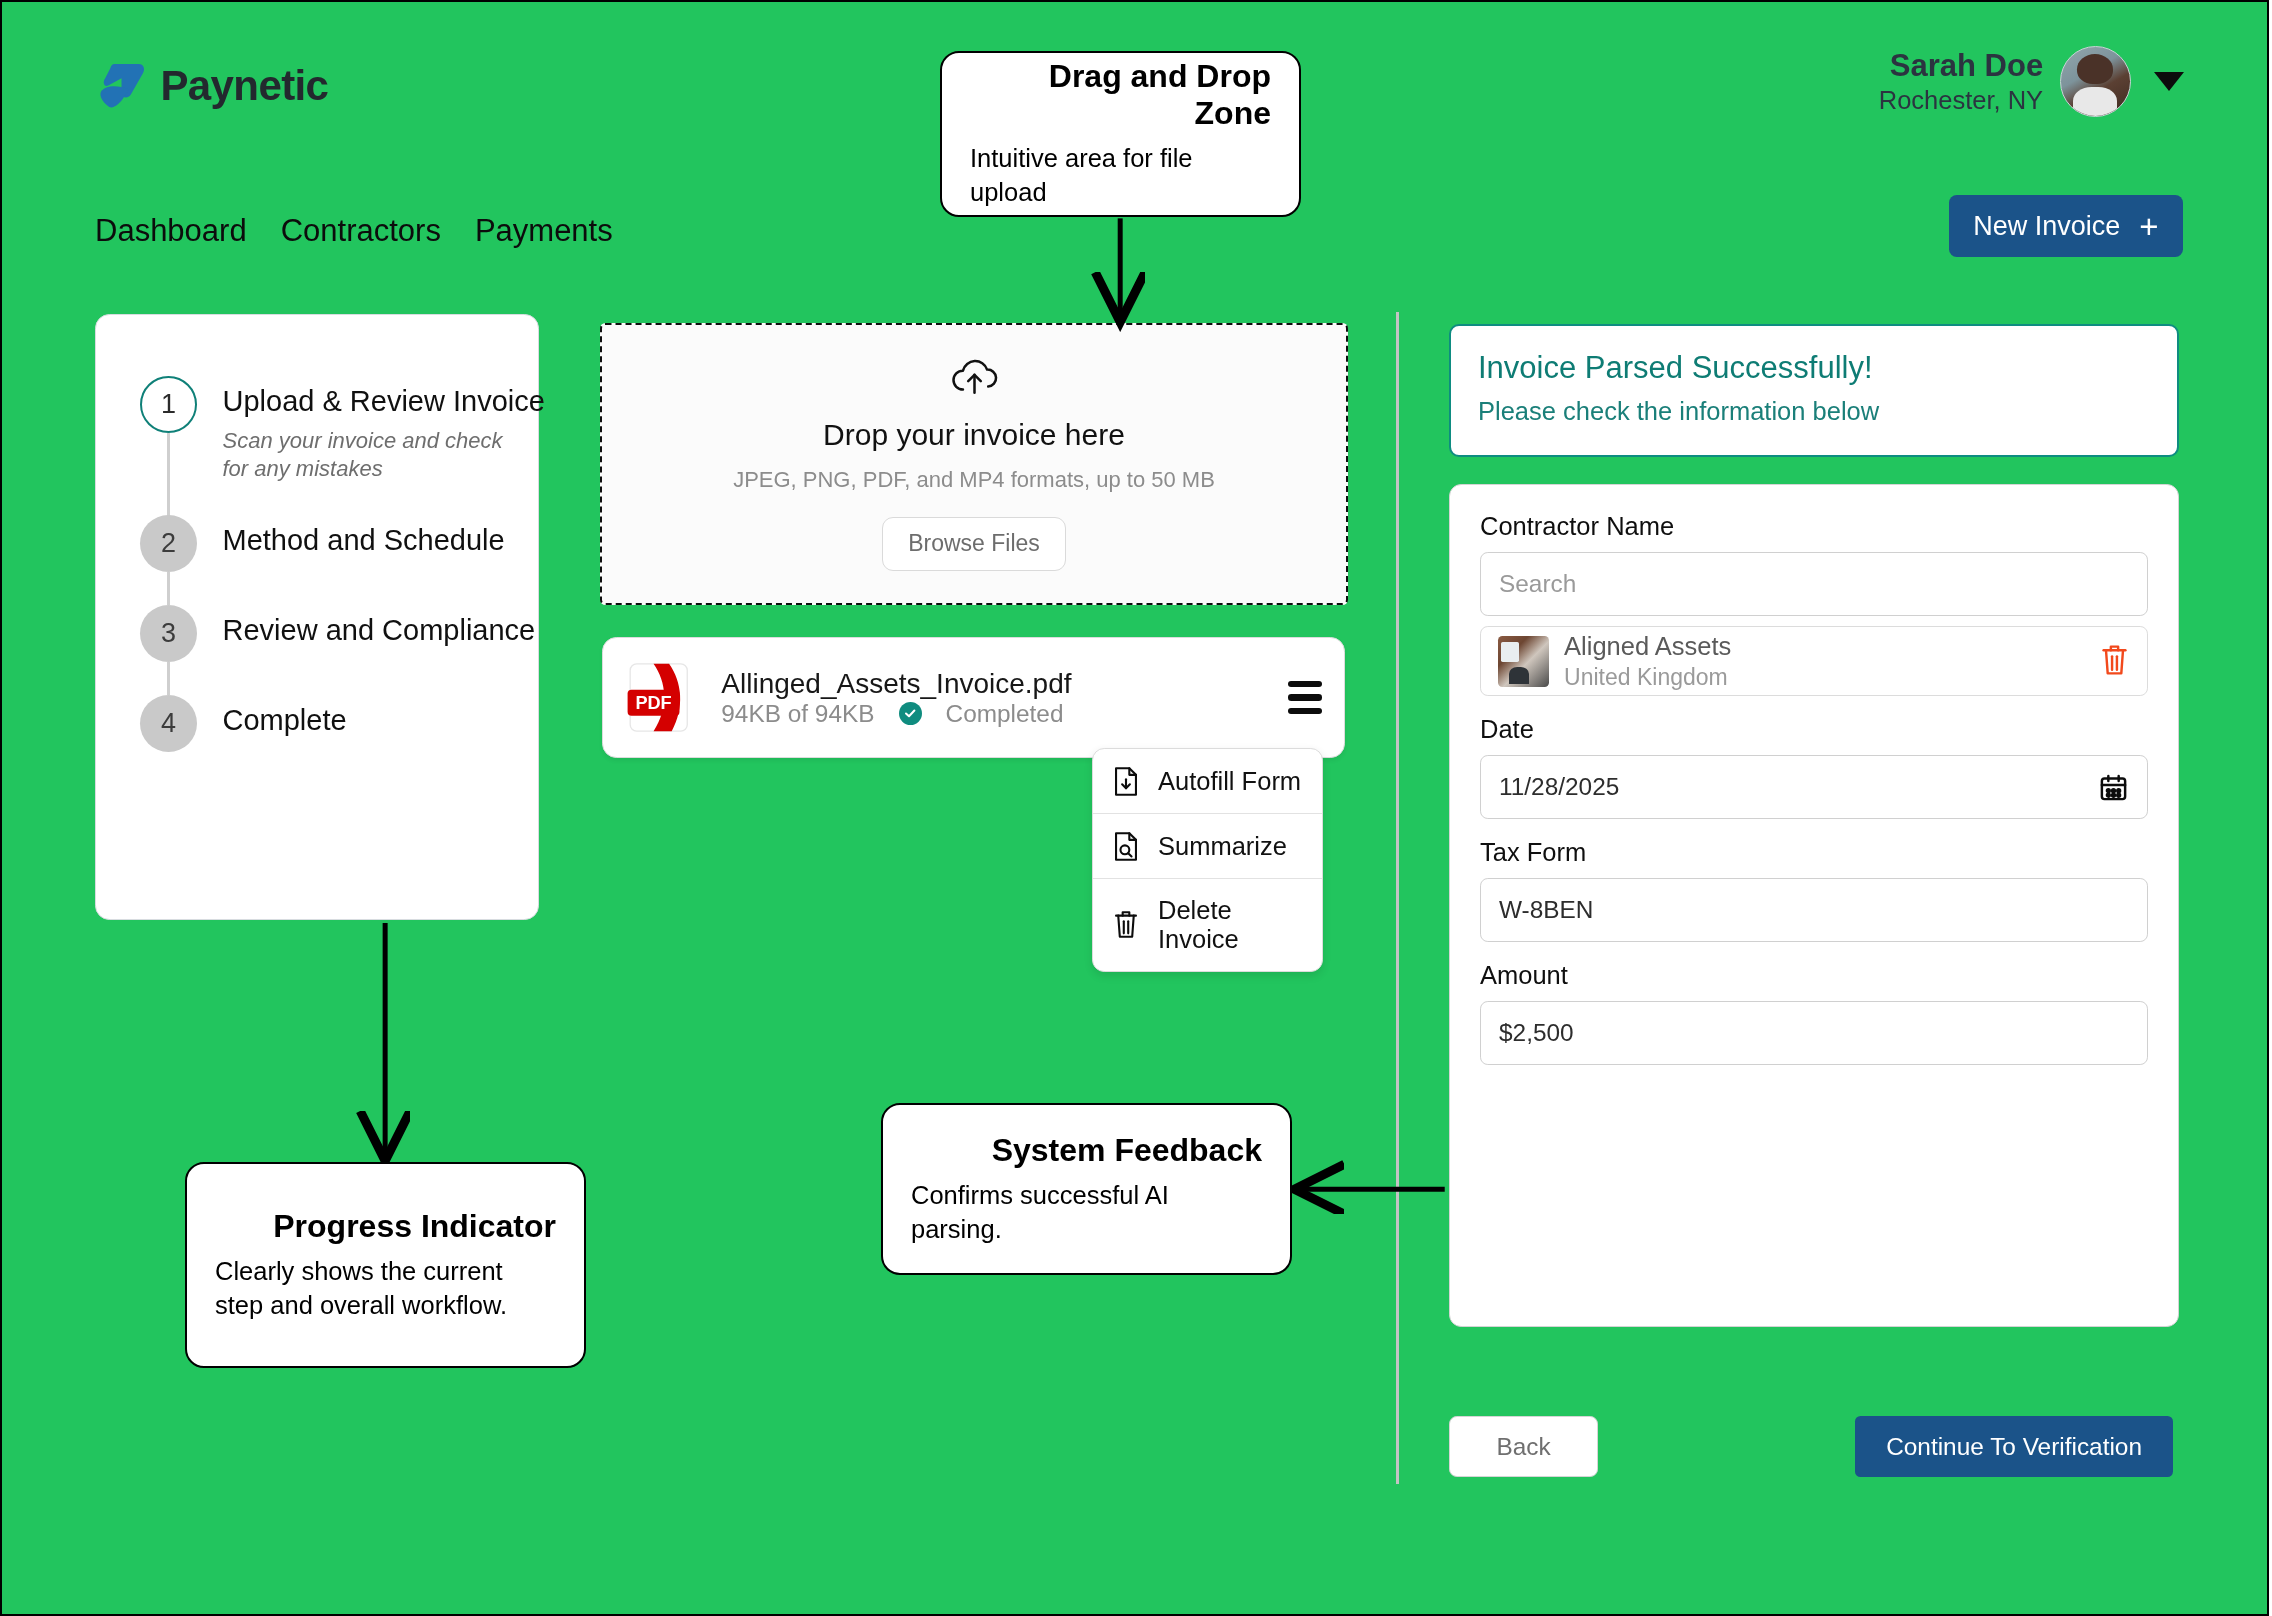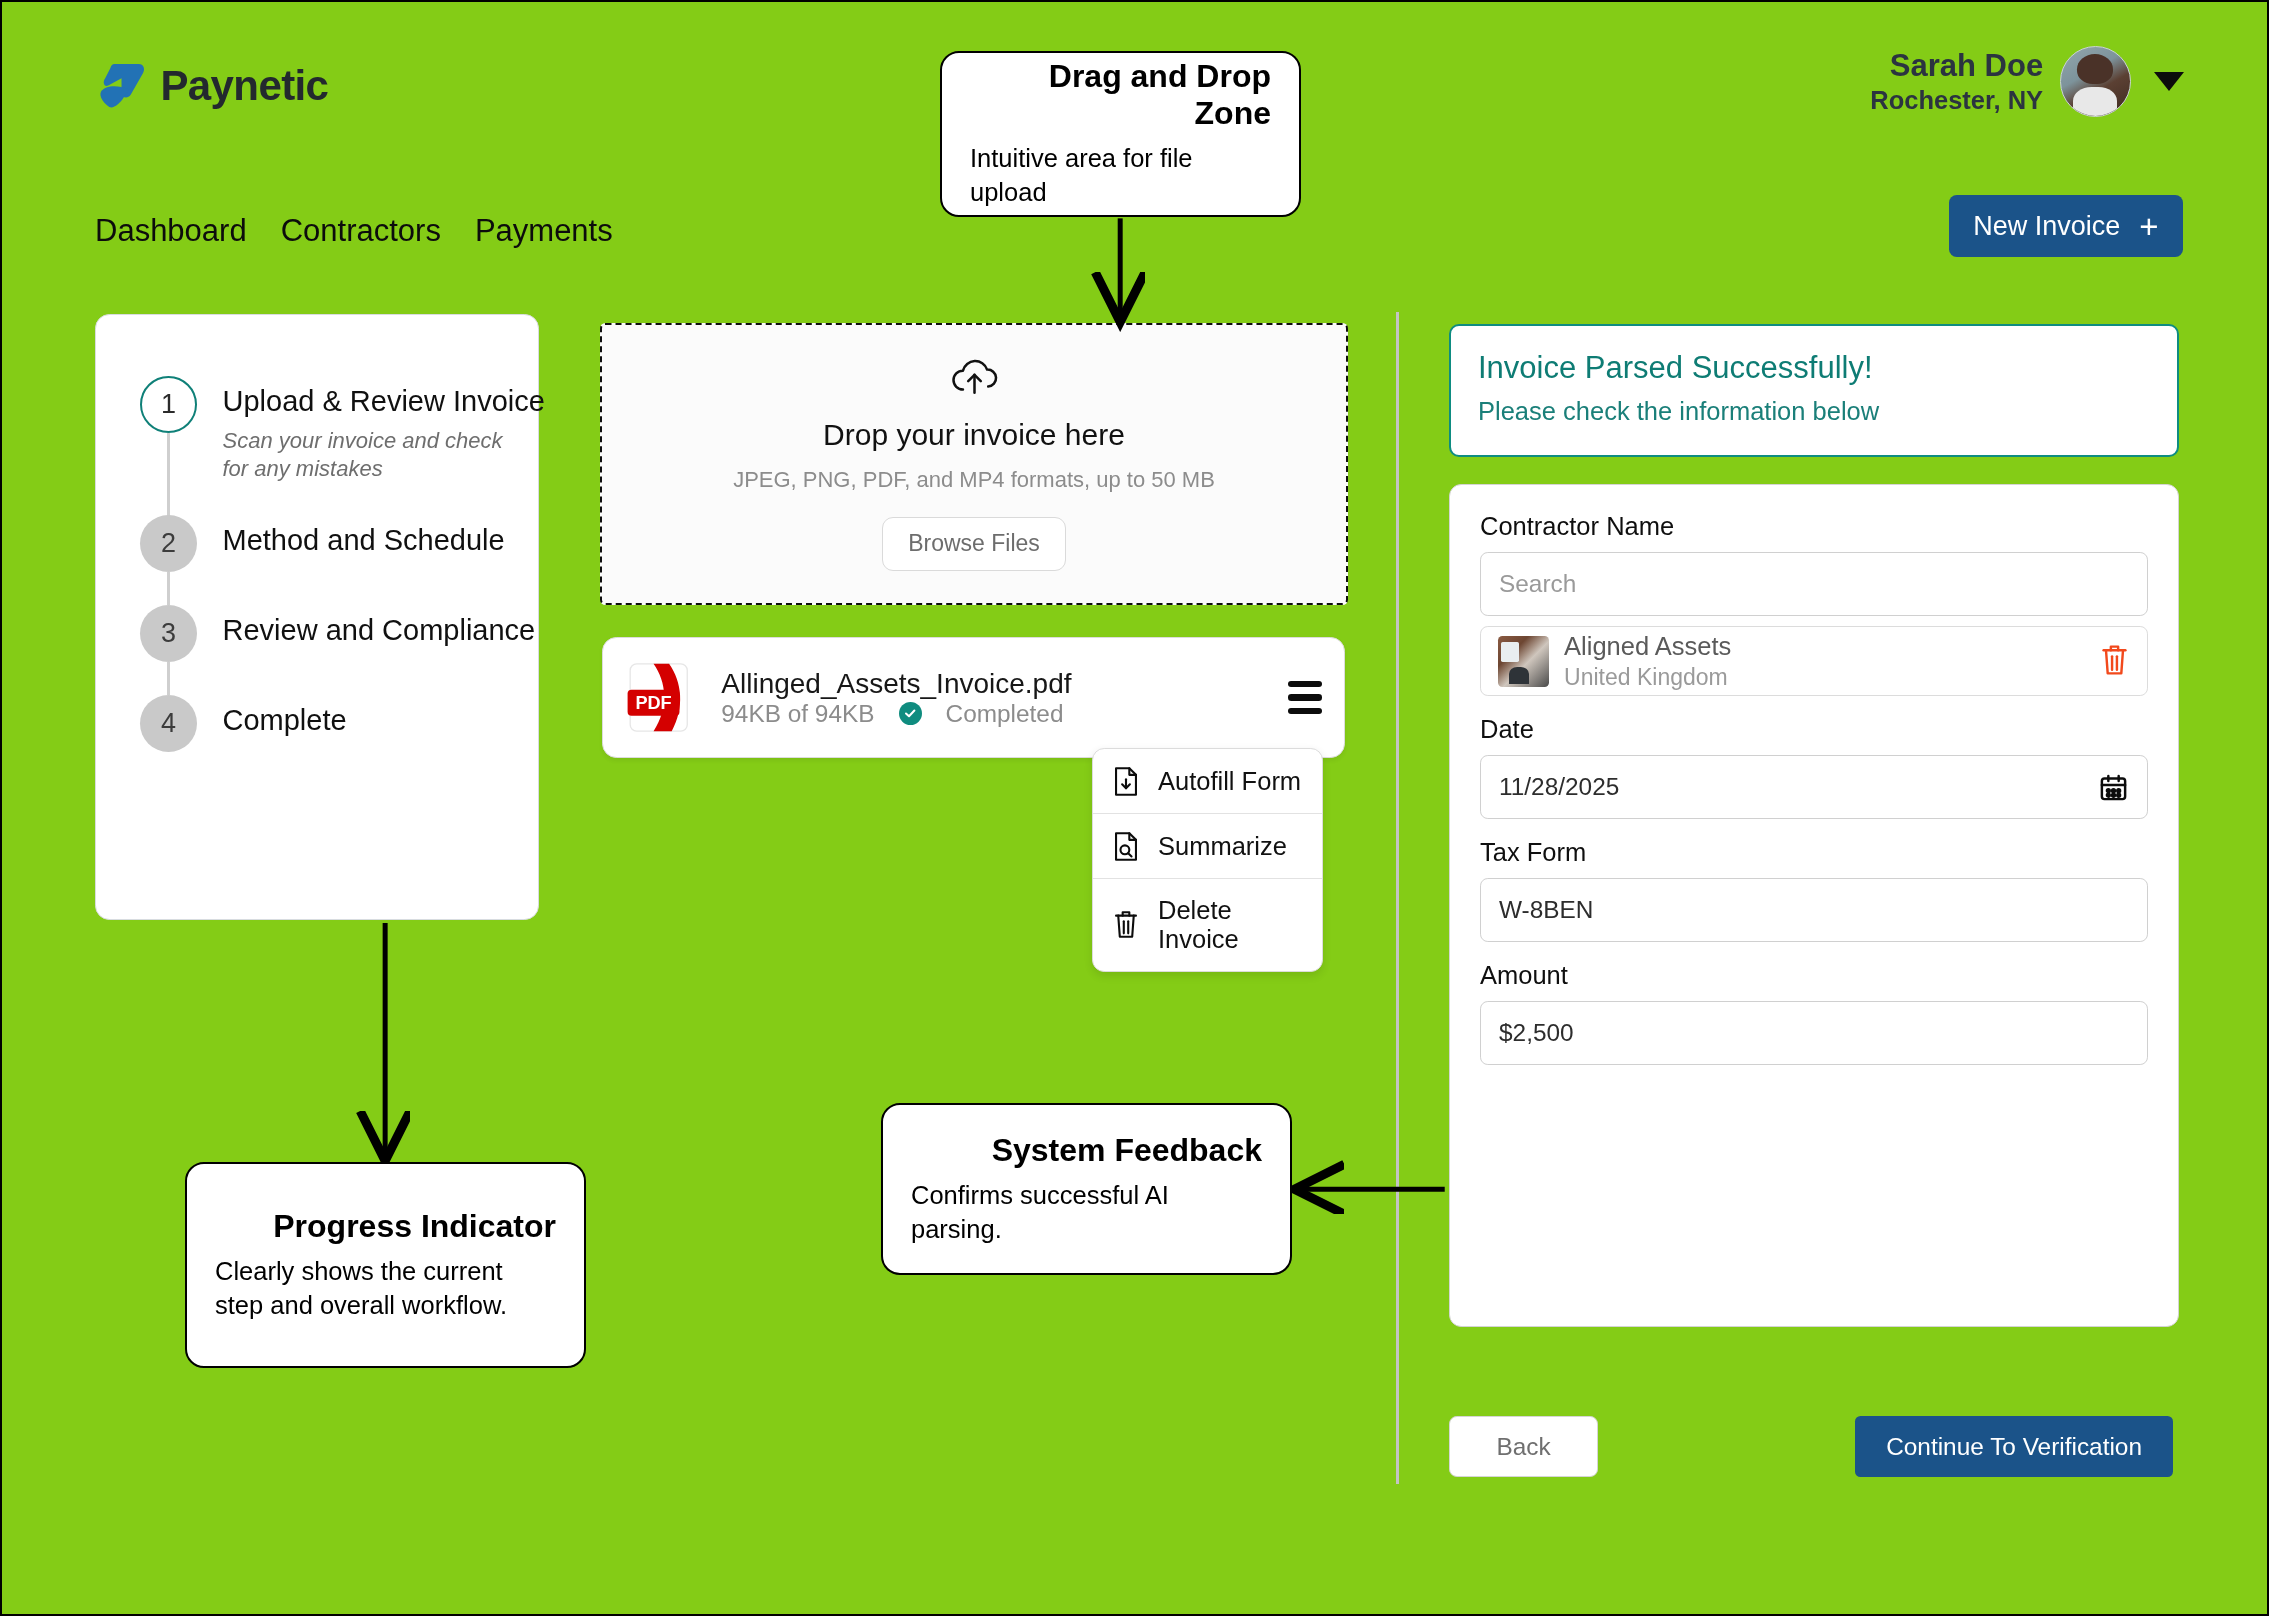--- a/index.html
+++ b/index.html
@@ -5,33 +5,33 @@
   * { box-sizing: border-box; margin: 0; padding: 0; }
   html, body {
     width: 2273px; height: 1616px;
     background: #ffffff;
     font-family: "Liberation Sans", sans-serif;
     overflow: hidden;
   }
   #page {
     position: relative;
     width: 2269px; height: 1616px;
-    background: #84cc16;
+    background: #22c55e;
     border: 2.8px solid #000;
   }
 
   
   .brand { position: absolute; left: 93px; top: 58px; display: flex; align-items: center; gap: 14.4px; }
   .brand-logo { width: 51px; height: 51px; }
   .brand-name { font-size: 42px; font-weight: 700; color: #23292e; letter-spacing: -0.6px; }
 
   .user-block { position: absolute; right: 83px; top: 44px; display: flex; align-items: center; gap: 16.6px; }
   .user-text { text-align: right; line-height: 1.18; }
   .user-name { font-size: 31px; font-weight: 700; color: #2b3440; }
-  .user-loc  { font-size: 25.5px; color: #2b3440; font-weight: 700; }
+  .user-loc  { font-size: 25.5px; color: #2b3440; font-weight: 400; }
   .avatar {
     width: 71px; height: 71px; border-radius: 50%;
     background: linear-gradient(150deg,#93a7ad 0%,#7d939b 38%,#5b4033 60%,#3e2a20 100%);
     position: relative; overflow: hidden; border: 1.1px solid #c9d2d6;
   }
   .avatar::before{
     content:""; position:absolute; left:24%; top:10%; width:52%; height:44%;
     background:#4a3228; border-radius:50% 50% 44% 44%;
   }
   .avatar::after{

